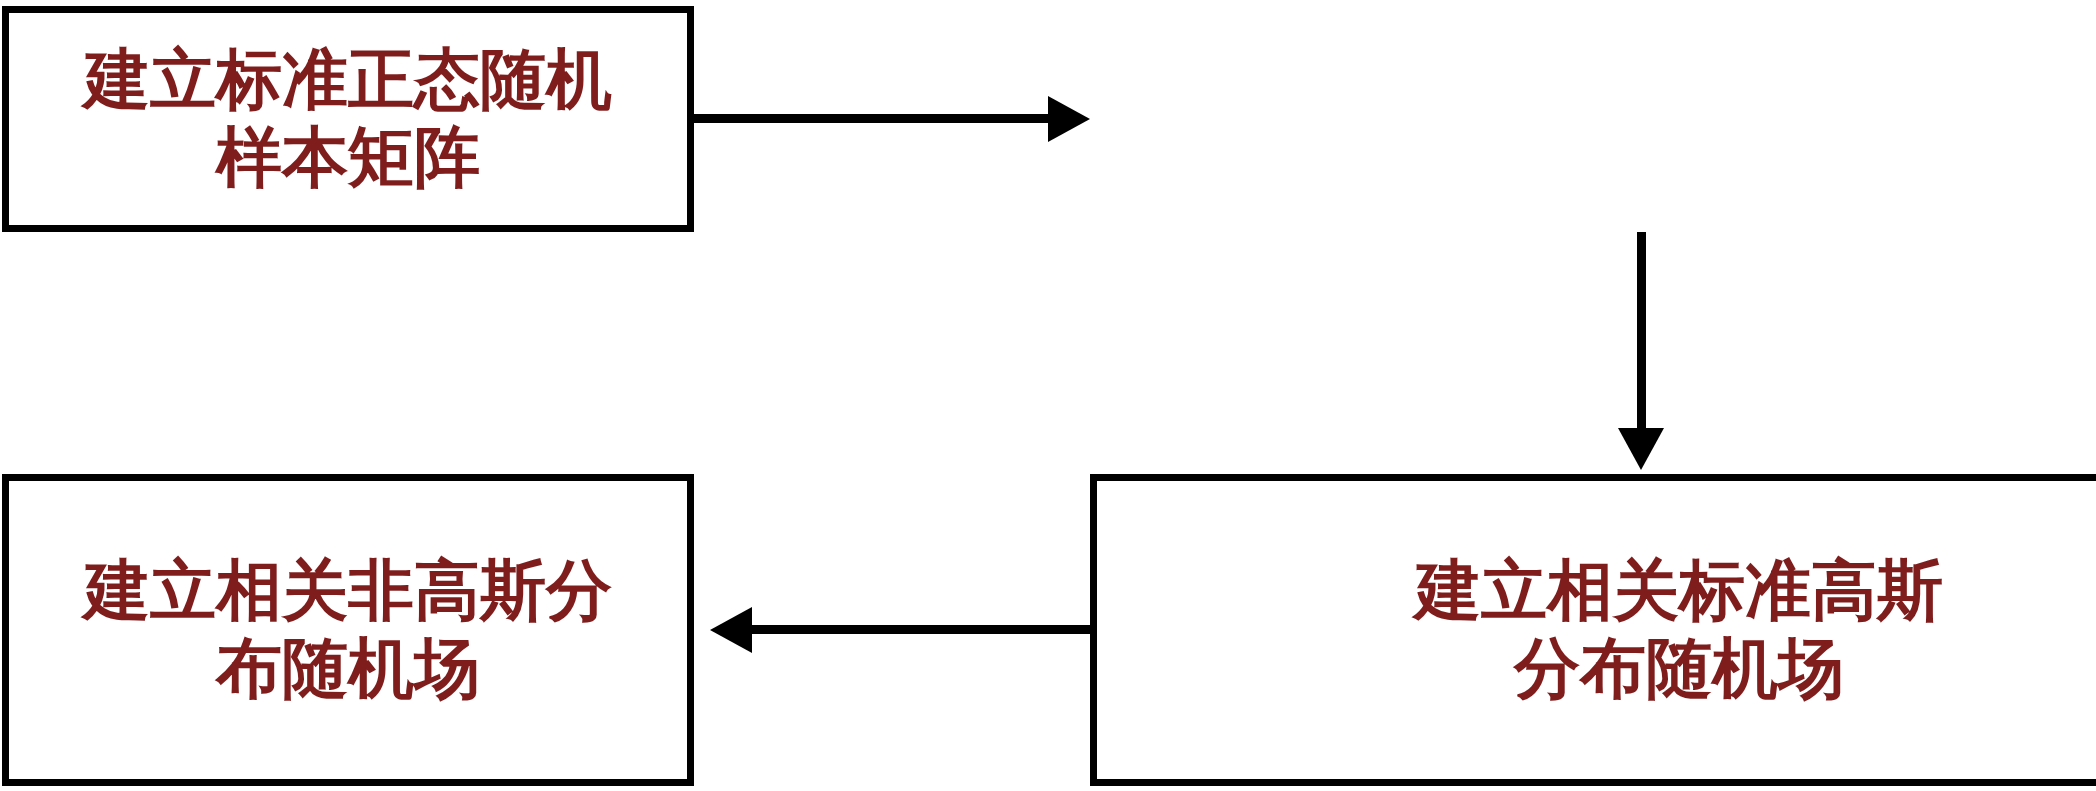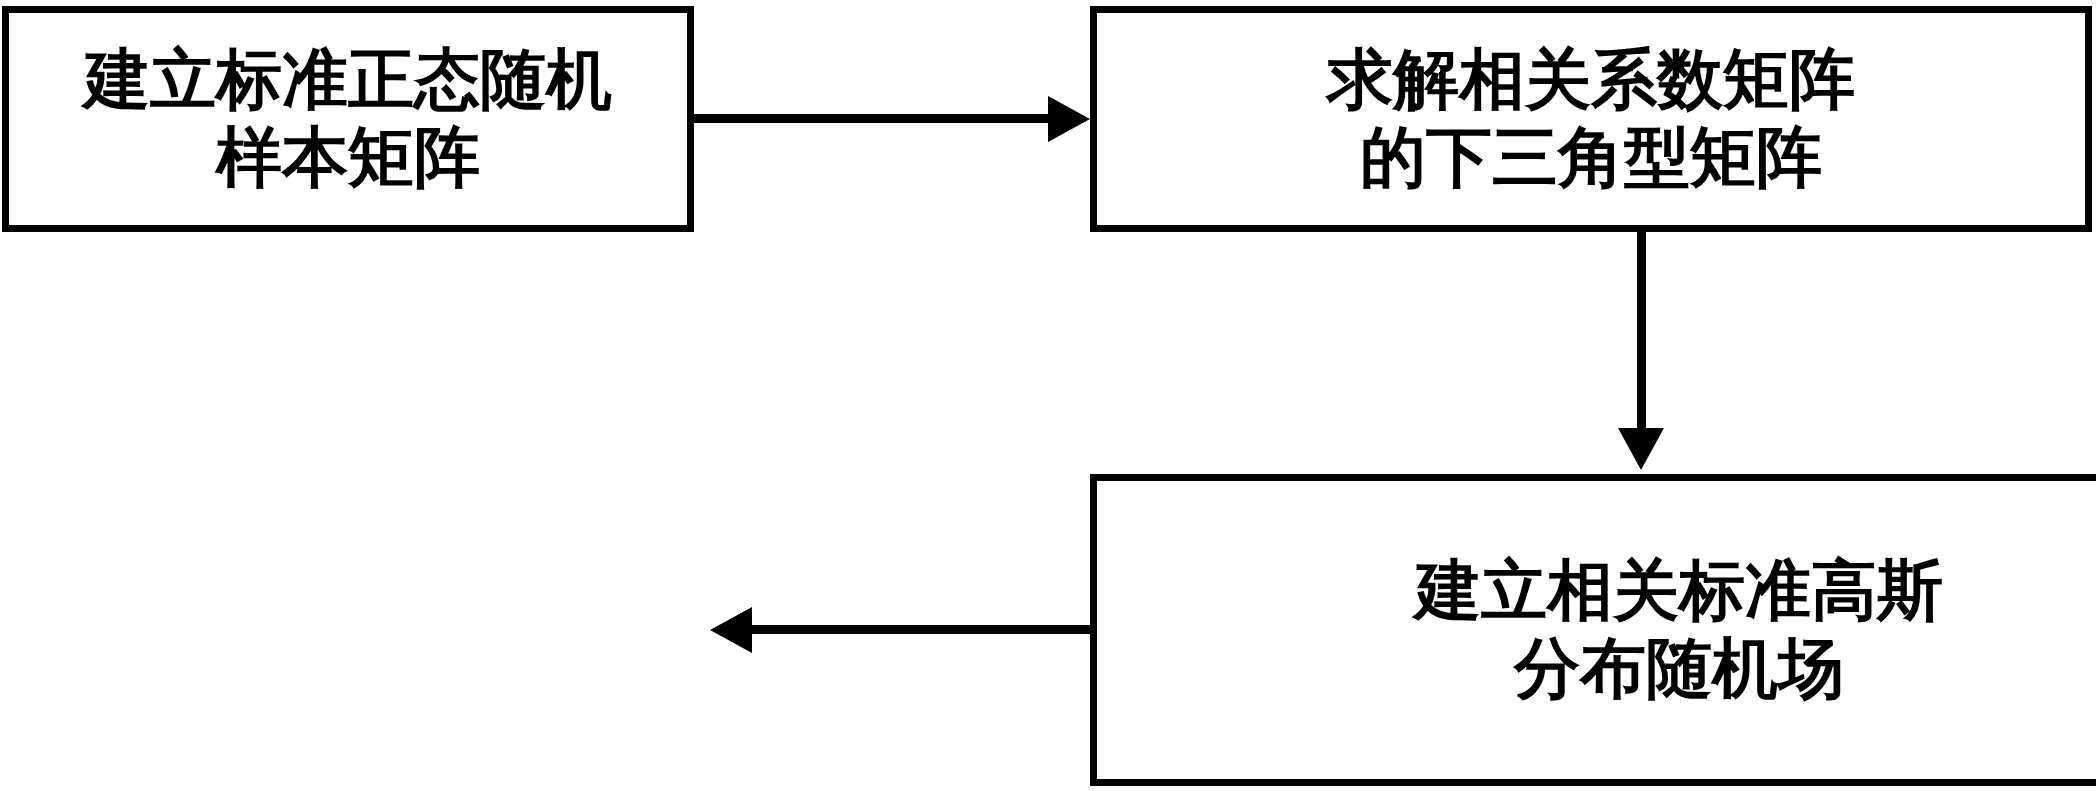--- a/index.html
+++ b/index.html
@@ -23,21 +23,21 @@
     display: flex;
     align-items: center;
     justify-content: center;
     text-align: center;
   }
   .node-label {
     font-family: "DejaVu Serif", "Liberation Serif", serif;
     font-size: 66px;
     font-weight: 700;
     line-height: 1.18;
-    color: #000000;
+    color: #7f1d1d;
     letter-spacing: 0px;
     white-space: pre-line;
     padding: 0 18px;
   }
   
   #node-tl { left: 2px;    top: 6px;   width: 692px;  height: 226px; }
   #node-tr { left: 1090px; top: 6px;   width: 1002px; height: 226px; }
   #node-bl { left: 2px;    top: 474px; width: 692px;  height: 312px; }
   #node-br { left: 1090px; top: 474px; width: 1178px; height: 312px; }
 
@@ -82,25 +82,25 @@
 </head>
 <body>
 
 <div id="canvas">
 
   <div class="node" id="node-tl">
     <span class="node-label">建立标准正态随机
 样本矩阵</span>
   </div>
 
-  <div class="node" id="node-tr">
-    <span class="node-label">求解相关系数矩阵
-的下三角型矩阵</span>
+
+  <div class="node" id="node-bl">
+    <span class="node-label">建立相关非高斯分
+布随机场</span>
   </div>
-
 
   <div class="node" id="node-br">
     <span class="node-label">建立相关标准高斯
 分布随机场</span>
   </div>
 
   <div class="arrow-line" id="arrow-tl-tr-line"></div>
   <div class="arrow-head right" id="arrow-tl-tr-head"></div>
 
   <div class="arrow-line" id="arrow-tr-br-line"></div>

